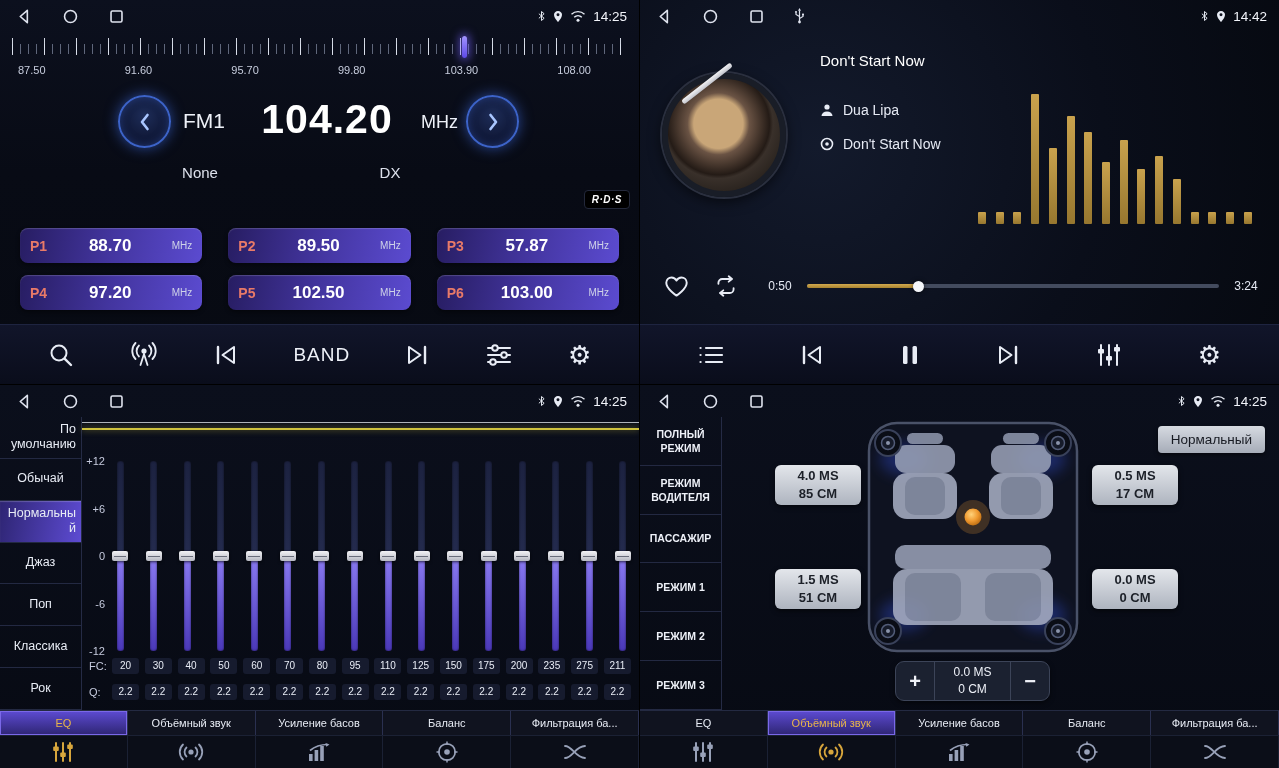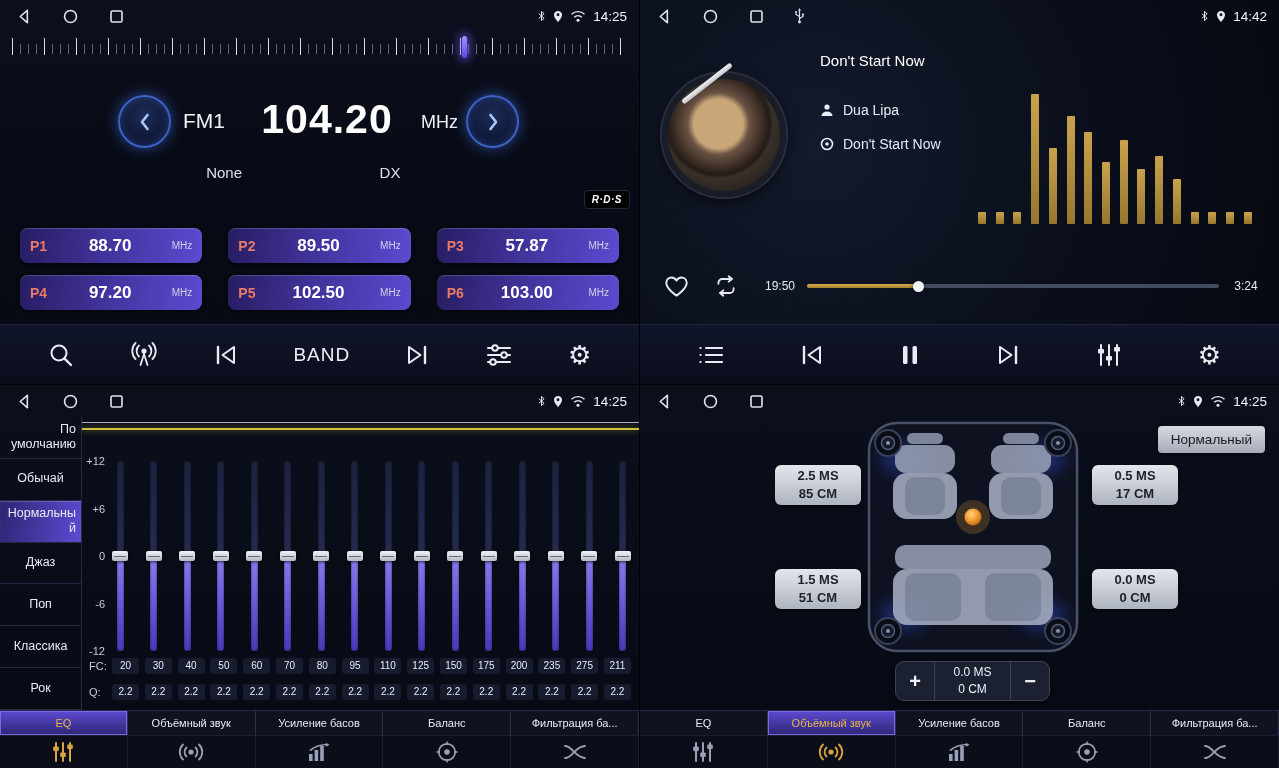--- a/index.html
+++ b/index.html
@@ -24,21 +24,21 @@
   .ticks-major{position:absolute;left:0;right:0;top:2px;height:17px;background:repeating-linear-gradient(90deg,rgba(232,237,248,.9) 0 1px,transparent 1px 32px)}
   .ruler-indicator{position:absolute;left:450px;top:0;width:5px;height:22px;border-radius:3px;background:linear-gradient(180deg,#a293ff,#5d49e8);box-shadow:0 0 10px 2px rgba(118,98,255,.75)}
   .ruler-labels{position:absolute;left:0;right:0;top:64px;height:14px;display:flex;justify-content:space-between;padding:0 48px 0 18px}
   .ruler-labels span{color:#c7cddd;font-size:11px}
   .tune-btn{position:absolute;width:53px;height:53px;border-radius:50%;display:flex;align-items:center;justify-content:center;background:radial-gradient(circle at 50% 38%,#1d2c58,#0d1430 72%);border:2px solid #3c63c8;box-shadow:0 0 14px rgba(70,120,255,.55),inset 0 0 10px rgba(80,130,255,.35)}
   .tune-btn.left{left:118px;top:95px}
   .tune-btn.right{left:466px;top:95px}
   .band-label{position:absolute;left:183px;top:109px;color:#eef1f8;font-size:21px}
   .freq-value{position:absolute;left:243px;top:96px;width:168px;text-align:center;color:#fff;font-size:41px;font-weight:bold;letter-spacing:1px}
   .freq-unit{position:absolute;left:421px;top:112px;color:#eef1f8;font-size:18px}
-  .info-none{position:absolute;left:158px;top:164px;width:84px;text-align:right;color:#dde1ec;font-size:15px}
+  .info-none{position:absolute;left:158px;top:164px;width:84px;text-align:center;color:#dde1ec;font-size:15px}
   .info-dx{position:absolute;left:360px;top:164px;width:60px;text-align:center;color:#dde1ec;font-size:15px}
   .rds-badge{position:absolute;right:9px;top:190px;background:#000;color:#fff;font-size:10px;font-style:italic;font-weight:bold;letter-spacing:.5px;padding:3px 7px;border-radius:4px;border:1px solid #23283a}
   .presets{position:absolute;left:20px;right:20px;top:228px;display:grid;grid-template-columns:repeat(3,1fr);gap:12px 26px}
   .preset{height:35px;border-radius:8px;background:linear-gradient(100deg,#271d62 0%,#43359f 50%,#5b4bd0 100%);display:flex;align-items:center;padding:0 10px;box-shadow:inset 0 1px 1px rgba(255,255,255,.18),0 2px 4px rgba(0,0,0,.45)}
   .preset-label{color:#e87a68;font-size:14px;font-weight:bold;width:26px}
   .preset-value{color:#fff;font-size:17px;font-weight:bold;flex:1;text-align:center}
   .preset-unit{color:#cfd3e8;font-size:10px;width:28px;text-align:right}
   .toolbar{position:absolute;left:0;right:0;bottom:0;height:59px;background:linear-gradient(180deg,#11152a,#0a0d1b);border-top:1px solid #1e2440;display:flex;align-items:center;justify-content:space-around;padding:0 20px}
   .tb-band{color:#eef1f8;font-size:19px;letter-spacing:1px}
   .gear-glyph{font-size:26px;color:#e8ecf5;line-height:1}
@@ -149,20 +149,28 @@
         </span>
       <span class="status-time">14:25</span>
     </div>
   </div>
 
   <div class="ruler">
     <div class="ticks-minor"></div>
     <div class="ticks-major"></div>
     <div class="ruler-indicator"></div>
   </div>
+  <div class="ruler-labels">
+      <span>87.50</span>
+      <span>91.60</span>
+      <span>95.70</span>
+      <span>99.80</span>
+      <span>103.90</span>
+      <span>108.00</span>
+    </div>
 
   <button class="tune-btn left">
       <svg width="22" height="26" viewBox="0 0 22 26">
         <path d="M13.5 6 L8 13 L13.5 20" fill="none" stroke="#a9c6ff" stroke-width="2.6" stroke-linecap="round" stroke-linejoin="round"></path>
       </svg>
     </button>
   <div class="band-label">FM1</div>
   <div class="freq-value">104.20</div>
   <div class="freq-unit">MHz</div>
   <button class="tune-btn right">
@@ -357,21 +365,21 @@
     <span class="ctl">
         <svg width="26" height="22" viewBox="0 0 24 20">
           <g fill="none" stroke="#e8ecf5" stroke-width="1.7" stroke-linecap="round" stroke-linejoin="round">
             <path d="M5 8 V7 A3.5 3.5 0 0 1 8.5 3.5 H17"></path>
             <path d="M19 12 V13 A3.5 3.5 0 0 1 15.5 16.5 H7"></path>
             <path d="M14.5 1 L17.5 3.5 L14.5 6"></path>
             <path d="M9.5 14 L6.5 16.5 L9.5 19"></path>
           </g>
         </svg>
       </span>
-    <span class="ptime">19:50</span>
+    <span class="ptime">0:50</span>
     <div class="progress-track">
       <div class="progress-fill" style="width: 27%;"></div>
       <div class="progress-handle" style="left: calc(27% - 5px);"></div>
     </div>
     <span class="ptime">3:24</span>
   </div>
 
   <div class="toolbar">
     <span class="sicon">
         <svg width="26" height="20" viewBox="0 0 26 20">
@@ -701,26 +709,34 @@
               <path d="M1.5 4.2 A9.5 9.5 0 0 1 14.5 4.2"></path>
               <path d="M4.2 7.2 A5.6 5.6 0 0 1 11.8 7.2"></path>
             </g>
             <circle cx="8" cy="10.2" r="1.5" fill="#e8ecf5"></circle>
           </svg>
         </span>
       <span class="status-time">14:25</span>
     </div>
   </div>
 
+  <div class="field-sidebar">
+      <div class="field-side-item">ПОЛНЫЙ РЕЖИМ</div>
+      <div class="field-side-item">РЕЖИМ ВОДИТЕЛЯ</div>
+      <div class="field-side-item">ПАССАЖИР</div>
+      <div class="field-side-item">РЕЖИМ 1</div>
+      <div class="field-side-item">РЕЖИМ 2</div>
+      <div class="field-side-item">РЕЖИМ 3</div>
+    </div>
 
   <div class="field-main">
     <button class="profile-btn">Нормальный</button>
 
     <div class="delay-box pos-fl">
-      <span>2.5 MS</span>
+      <span>4.0 MS</span>
       <span>85 CM</span>
     </div>
     <div class="delay-box pos-fr">
       <span>0.5 MS</span>
       <span>17 CM</span>
     </div>
     <div class="delay-box pos-rl">
       <span>1.5 MS</span>
       <span>51 CM</span>
     </div>

